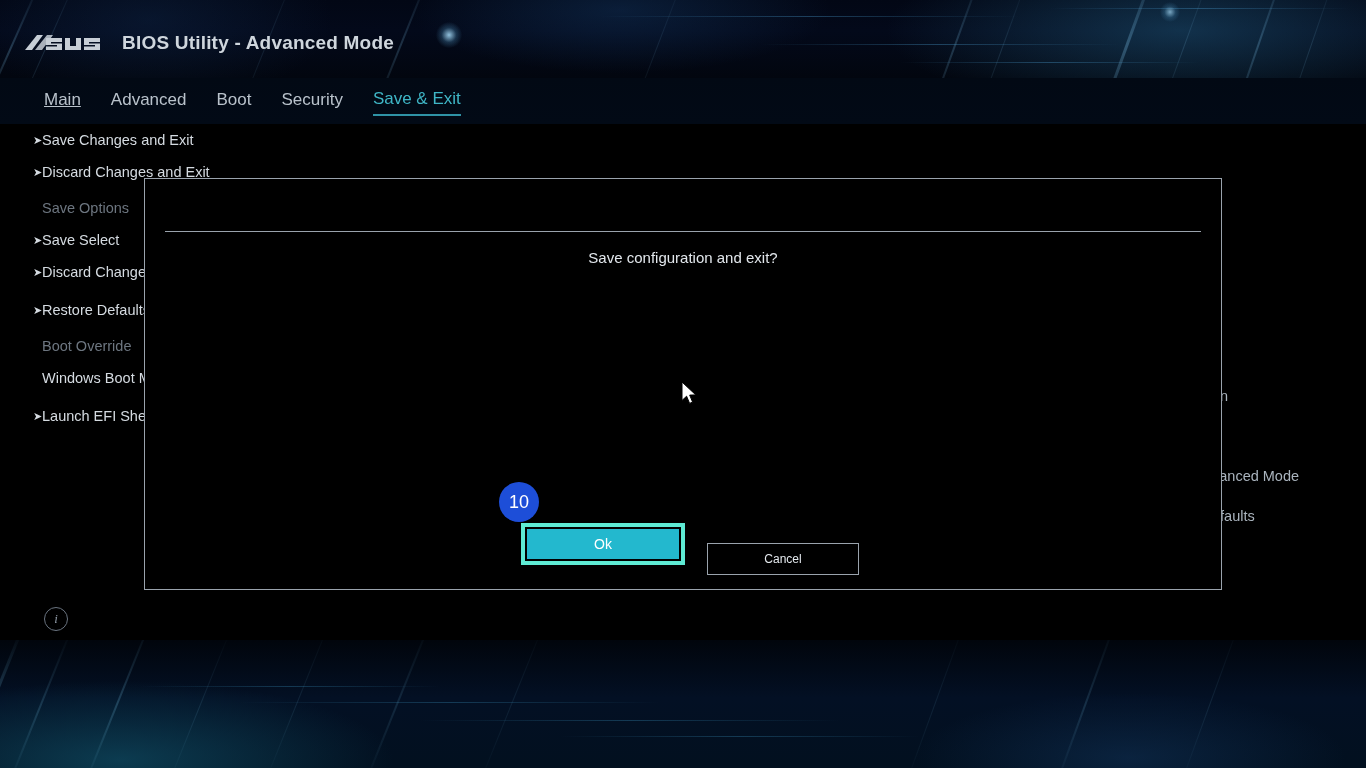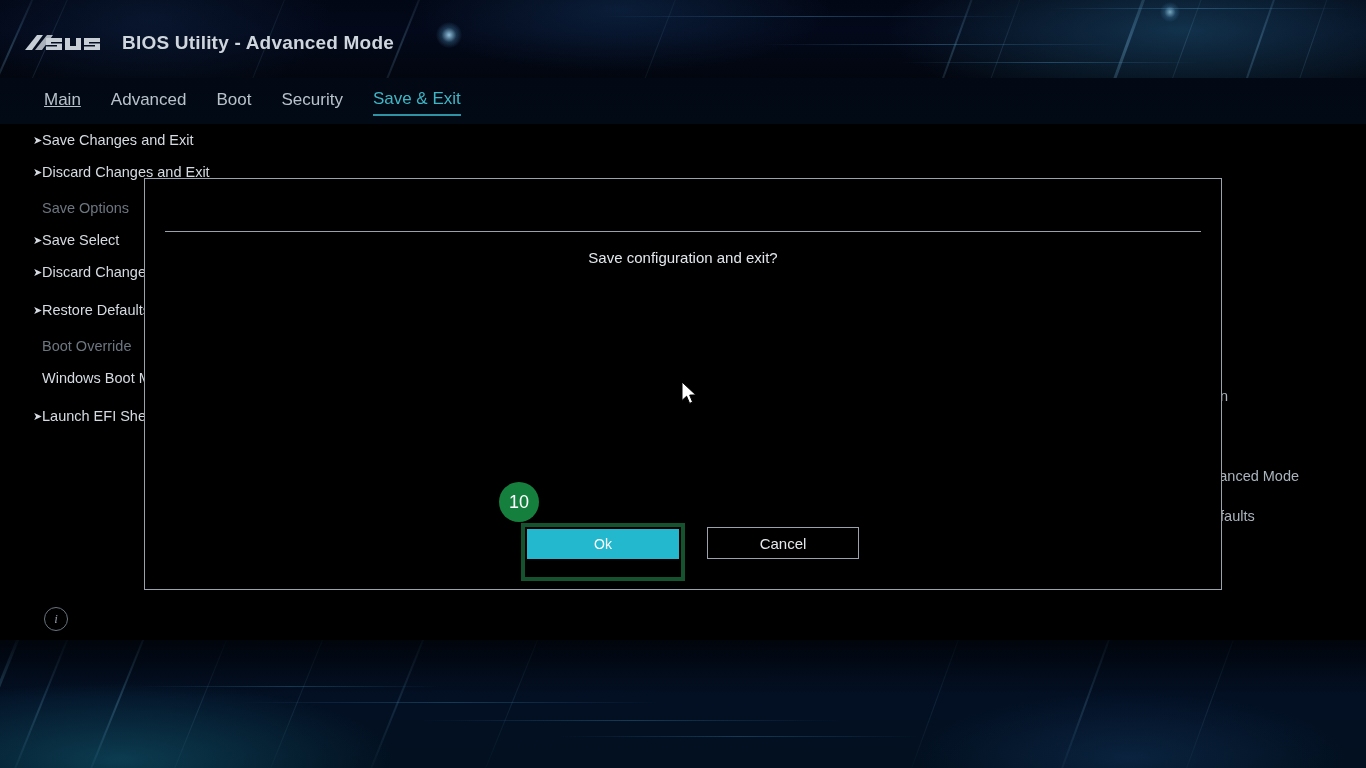--- a/index.html
+++ b/index.html
@@ -291,57 +291,57 @@
     color: #e2e7ec;
   }
   .dialog-buttons {
     position: absolute;
     left: 376px; top: 348px;
     width: 330px; height: 34px;
   }
   .btn-ok-wrap {
     position: absolute;
     left: 0; top: -4px;
-    width: 164px; height: 58px;
-    border: 4px solid #14532d;
+    width: 164px; height: 42px;
+    border: 4px solid #5eead4;
     box-sizing: border-box;
     background: #000;
   }
   .btn-ok {
     position: absolute;
     left: 2px; top: 2px;
     width: 152px; height: 30px;
     background: #23b8ce;
     color: #ffffff;
     font-size: 14px;
     display: flex;
     align-items: center;
     justify-content: center;
   }
   .btn-cancel {
     position: absolute;
-    left: 186px; top: 0;
+    left: 186px; top: 16px;
     width: 152px; height: 32px;
     border: 1px solid #9aa3ad;
     box-sizing: border-box;
     background: #000;
     color: #e4e9ee;
-    font-size: 15px;
+    font-size: 12px;
     display: flex;
     align-items: center;
     justify-content: center;
   }
 
   
   .step-badge {
     position: absolute;
     left: 499px; top: 482px;
     width: 40px; height: 40px;
     border-radius: 50%;
-    background: #15803d;
+    background: #1d4ed8;
     color: #ffffff;
     font-size: 18px;
     display: flex;
     align-items: center;
     justify-content: center;
     z-index: 40;
   }
 
   
   .cursor {

